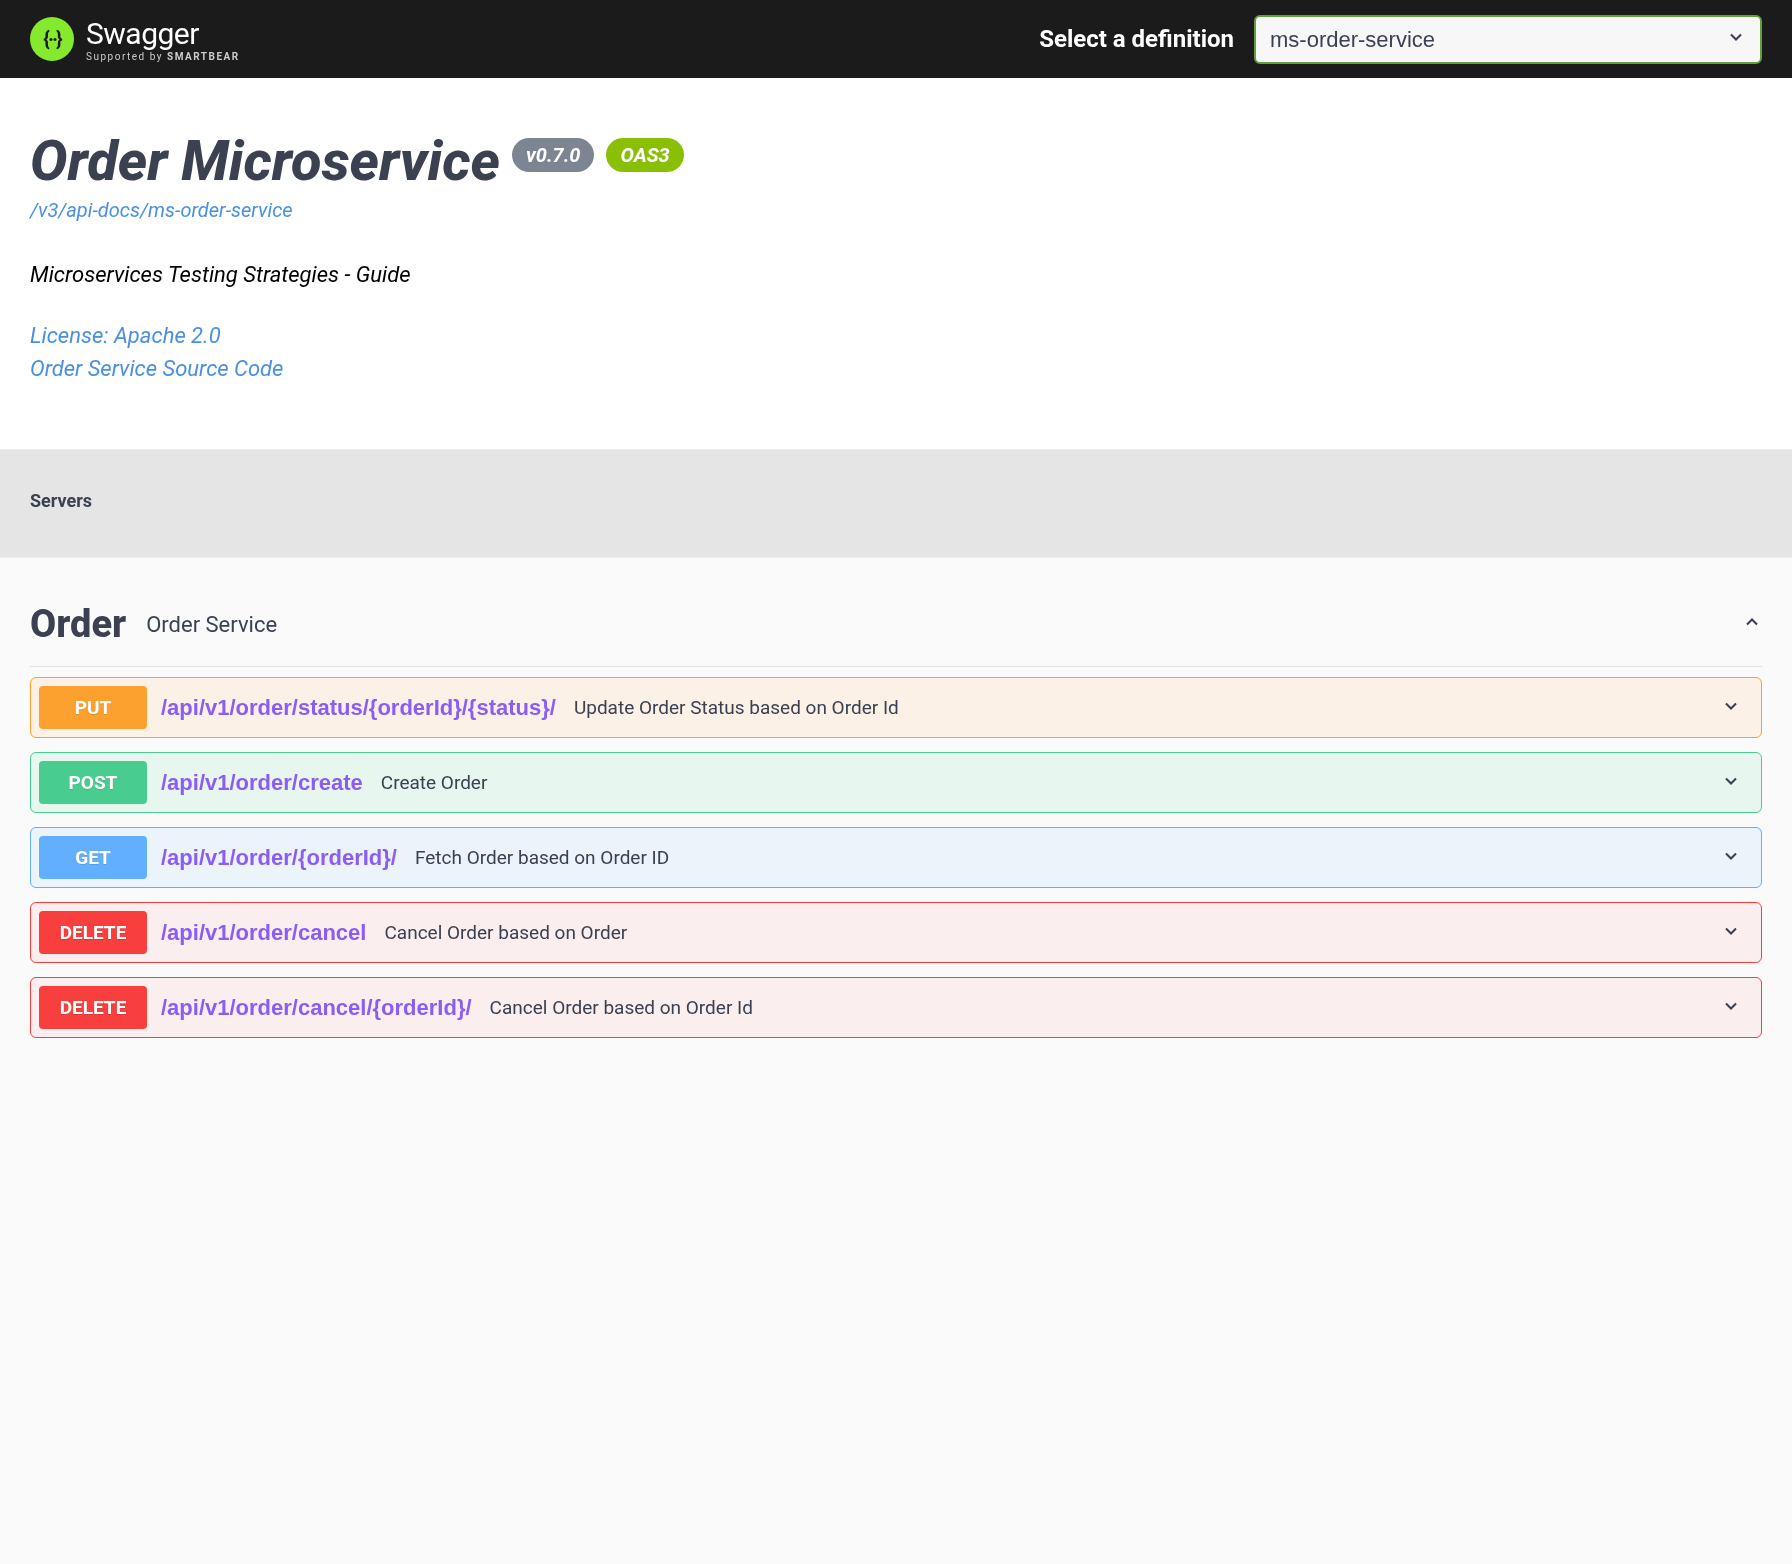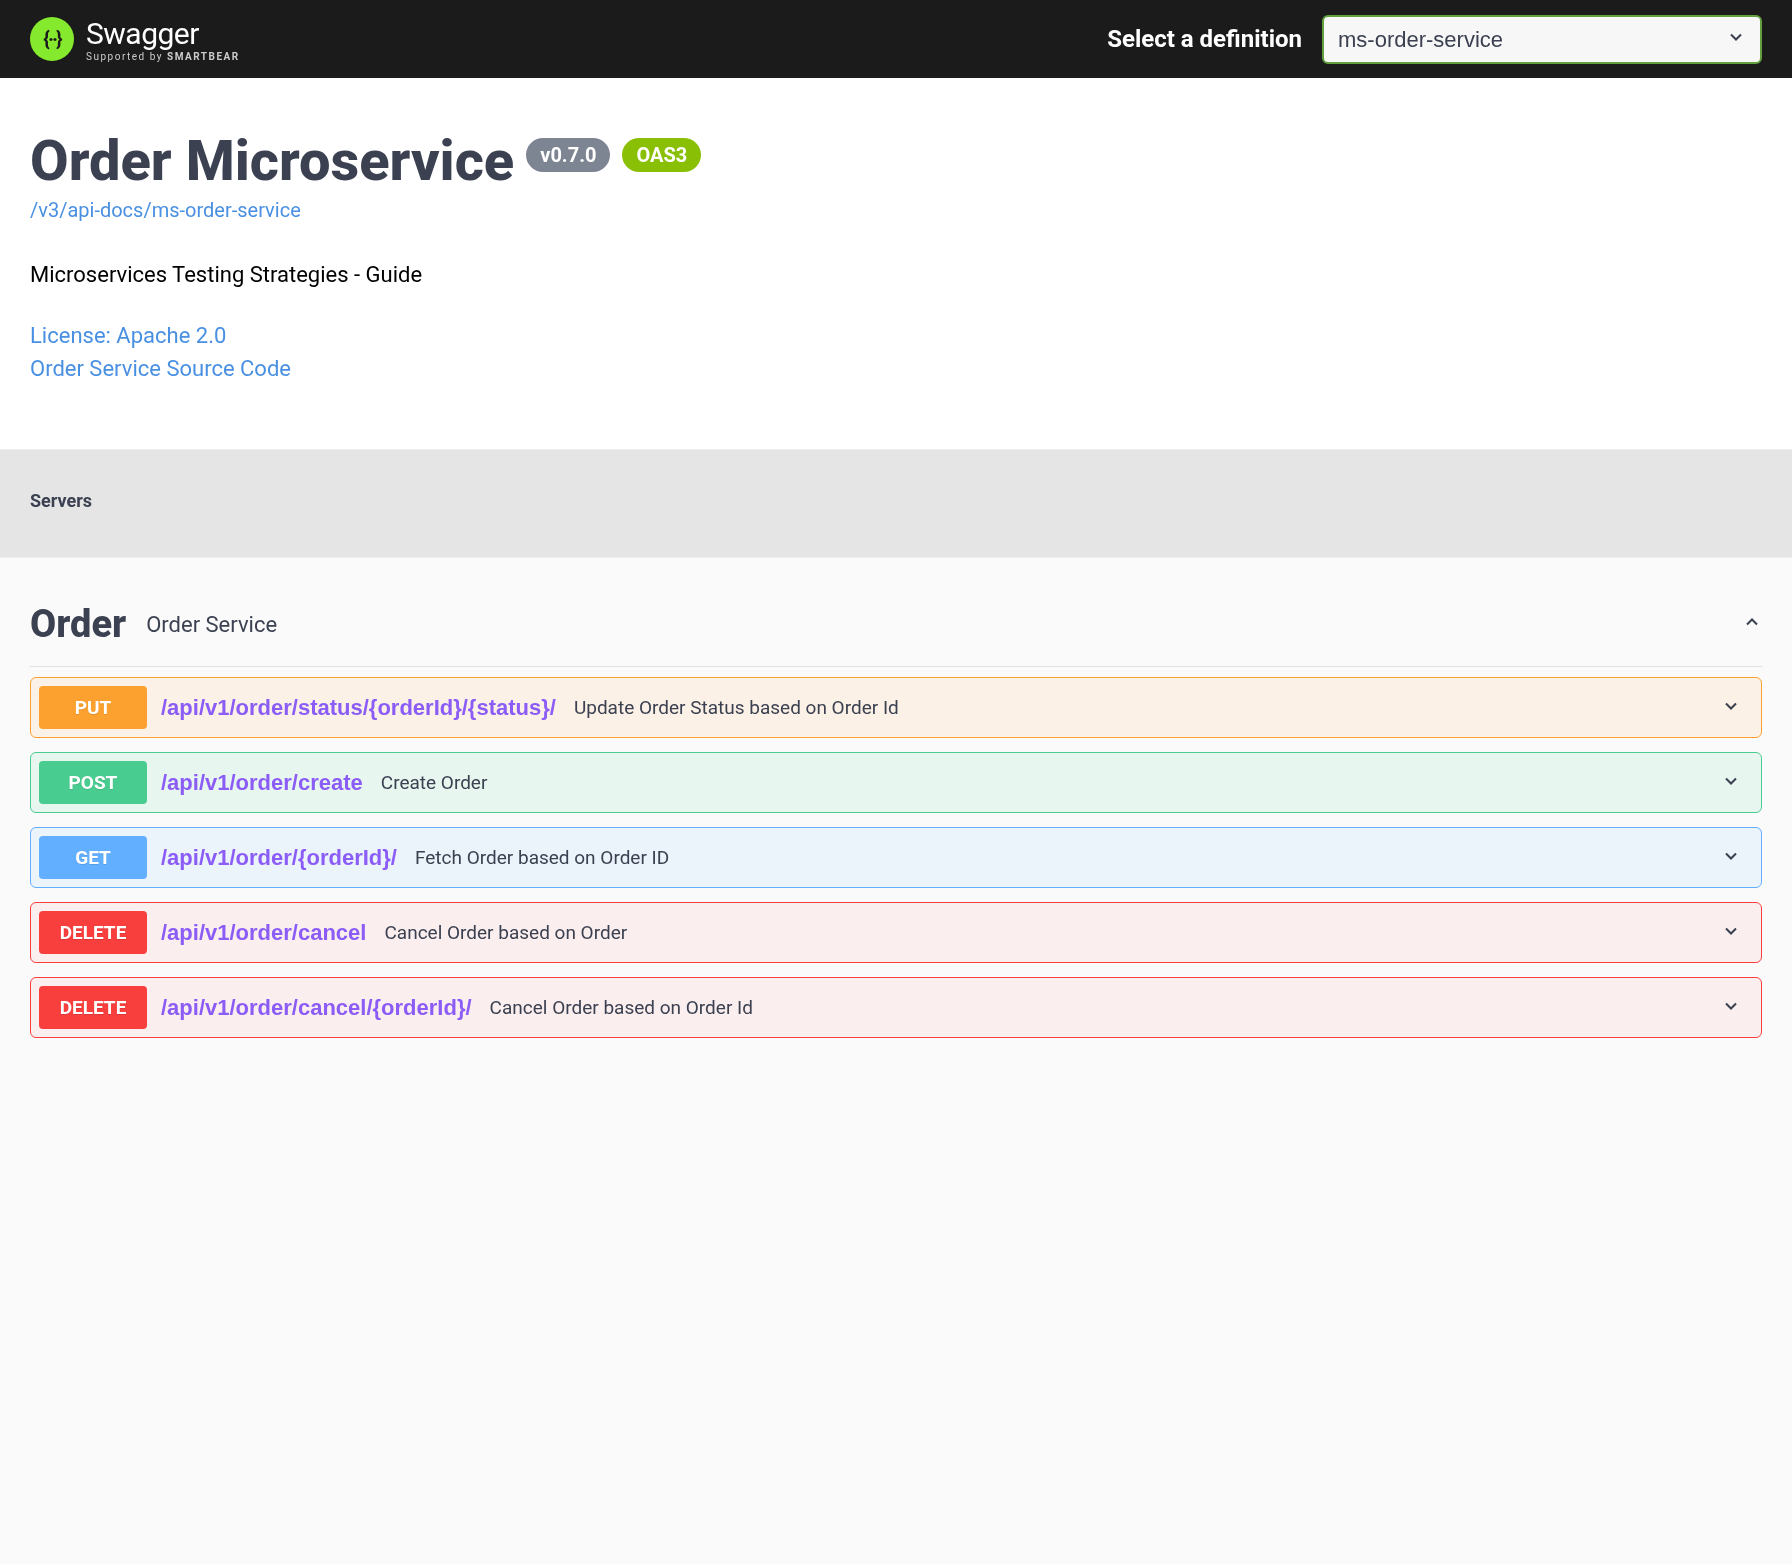--- a/index.html
+++ b/index.html
@@ -56,21 +56,21 @@
     color: #fff;
     font-size: 24px;
     font-weight: 700;
     margin-right: 20px;
   }
   .def-select-wrap {
     border: 2px solid #62a03f;
     border-radius: 6px;
     background: #f7f7f7;
     position: relative;
-    width: 440px;
+    width: 508px;
   }
   .def-select-wrap select {
     width: 100%;
     border: none;
     background: transparent;
     font-size: 22px;
     padding: 10px 40px 10px 14px;
     appearance: none;
     outline: none;
     color: #3b4151;
@@ -81,20 +81,21 @@
     top: 50%;
     transform: translateY(-50%);
     pointer-events: none;
   }
   .chev svg { width: 20px; height: 20px; }
 
   .info-section {
     background: #fff;
     padding: 50px 44px 60px 30px;
     border-bottom: 1px solid #eee;
+    font-style: italic;
   }
   .title-row {
     display: flex;
     align-items: center;
     gap: 12px;
   }
   .api-title {
     font-size: 56px;
     font-weight: 800;
     color: #3b4151;

